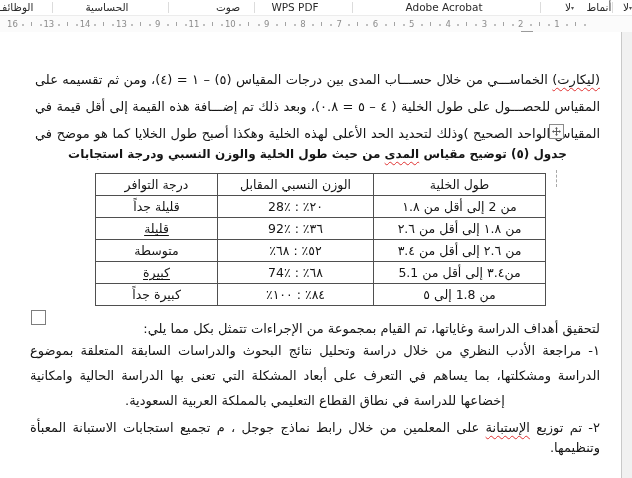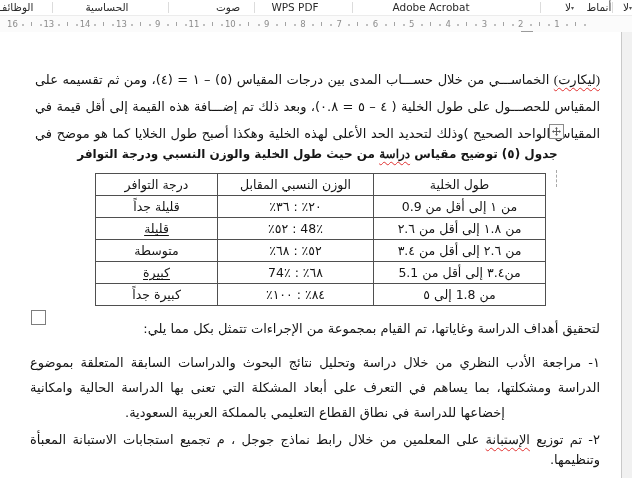--- a/index.html
+++ b/index.html
@@ -24,47 +24,47 @@
   .mk-tri-up{position:absolute;left:519px;top:23px;width:0;height:0;
       border-left:6px solid transparent;border-right:6px solid transparent;border-bottom:7px solid #c9c9c9;}
   .mk-box{position:absolute;left:521px;top:31px;width:10px;height:7px;background:#e3e3e3;border:1px solid #9b9b9b;}
   
   .page{position:absolute;top:32px;left:0;width:621px;height:446px;background:#fff;}
   .page-edge{position:absolute;top:32px;left:621px;width:11px;height:446px;background:#f1f1f1;border-left:1px solid #c9c9c9;}
   
   .para1{position:absolute;top:34px;right:21px;left:35px;direction:rtl;font-size:13px;}
   .para1 .line{line-height:27px;height:27px;overflow:hidden;text-align:justify;text-align-last:justify;}
   .squig{text-decoration:underline;text-decoration-style:wavy;text-decoration-color:#e03131;
-         text-decoration-thickness:1px;text-underline-offset:3px;font-family:Liberation Serif, serif;}
+         text-decoration-thickness:1px;text-underline-offset:3px;}
   .tbl-title{position:absolute;top:115px;left:35px;width:565px;text-align:center;direction:rtl;
              font-weight:bold;font-size:12px;}
   table.liktbl{position:absolute;top:141px;left:95px;width:450px;border-collapse:collapse;
                direction:rtl;font-size:12.5px;table-layout:fixed;}
   table.liktbl td,table.liktbl th{border:1px solid #4f4f4f;height:21px;text-align:center;
                font-weight:normal;padding:0 3px;overflow:hidden;white-space:nowrap;}
   .u{text-decoration:underline;text-underline-offset:2px;}
   .handle{position:absolute;top:124px;left:549px;width:13px;height:13px;border:1px solid #8a8a8a;
           background:#fcfcfc;display:flex;align-items:center;justify-content:center;}
   .dashline{position:absolute;left:556px;top:138px;height:17px;width:0;border-left:1px dashed #a8a8a8;}
   .anchorbox{position:absolute;left:31px;top:278px;width:13px;height:13px;border:1px solid #7d7d7d;background:#fff;}
   .procs{position:absolute;top:288px;right:21px;left:30px;direction:rtl;font-size:13px;}
   .procs .heading{font-weight:bold;font-size:13.5px;margin-bottom:6px;}
-  .procs .intro{margin-bottom:12px;line-height:18px;}
+  .procs .intro{margin-bottom:0;line-height:18px;}
   .item1{text-align:justify;text-align-last:center;line-height:25px;}
   .item{margin-top:5px;line-height:20px;text-align:justify;}
 </style>
 </head>
 <body>
 
 <div class="tabbar">
   <span class="tab" style="left:-8px;width:46px;">الوظائف</span>
   <span class="tab" style="left:68px;width:78px;">الحساسية</span>
   <span class="tab" style="left:206px;width:44px;">صوت</span>
   <span class="tab" style="left:262px;width:66px;">WPS PDF</span>
-  <span class="tab" style="left:383px;width:96px;">Adobe Acrobat</span>
+  <span class="tab" style="left:396px;width:96px;">Adobe Acrobat</span>
   <span class="tab" style="left:582px;width:34px;">أنماط</span>
   <span class="tab" style="left:560px;width:20px;"><span class="caret">▾</span><span>لا</span></span>
   <span class="tab" style="left:618px;width:20px;"><span class="caret">▾</span><span>لا</span></span>
   <span class="sep" style="left:52px;"></span>
   <span class="sep" style="left:168px;"></span>
   <span class="sep" style="left:254px;"></span>
   <span class="sep" style="left:352px;"></span>
   <span class="sep" style="left:540px;"></span>
   <span class="sep" style="left:612px;"></span>
 </div>
@@ -140,44 +140,44 @@
 <div class="mk-box"></div>
 
 <div class="page">
 
   <div class="para1">
     <div class="line"><span class="squig">(ليكارت)</span><span> الخماســـي من خلال حســـاب المدى بين درجات المقياس (٥) – ١ = (٤)، ومن ثم تقسيمه على اكبر قيمه في</span></div>
     <div class="line">المقياس للحصـــول على طول الخلية ( ٤ – ٥ = ٠.٨)، وبعد ذلك تم إضـــافة هذه القيمة إلى أقل قيمة في المقياس (بداية</div>
     <div class="line">المقياس الواحد الصحيح )وذلك لتحديد الحد الأعلى لهذه الخلية وهكذا أصبح طول الخلايا كما هو موضح في الجدول التالي:</div>
   </div>
 
-  <div class="tbl-title"><span>جدول (٥) توضيح مقياس </span><span class="squig">دراسة</span><span> من حيث طول الخلية والوزن النسبي ودرجة التوافر</span></div>
+  <div class="tbl-title"><span>جدول (٥) توضيح مقياس </span><span class="squig">المدى</span><span> من حيث طول الخلية والوزن النسبي ودرجة استجابات</span></div>
 
   <table class="liktbl">
     <colgroup>
         <col style="width:172px">
         <col style="width:156px">
         <col style="width:122px">
       </colgroup>
     <thead>
       <tr>
         <th>طول الخلية</th>
         <th>الوزن النسبي المقابل</th>
         <th>درجة التوافر</th>
       </tr>
     </thead>
     <tbody id="tbl-body">
         <tr>
-          <td>من ١ إلى أقل من 0.9</td>
-          <td>٢٠٪ : ٣٦٪</td>
+          <td>من 2 إلى أقل من ١.٨</td>
+          <td>٢٠٪ : 28٪</td>
           <td>قليلة جداً</td>
         </tr>
         <tr>
           <td>من ١.٨ إلى أقل من ٢.٦</td>
-          <td>48٪ : ٥٢٪</td>
+          <td>٣٦٪ : 92٪</td>
           <td><span class="u">قليلة</span></td>
         </tr>
         <tr>
           <td>من ٢.٦ إلى أقل من ٣.٤</td>
           <td>٥٢٪ : ٦٨٪</td>
           <td>متوسطة</td>
         </tr>
         <tr>
           <td>من٣.٤ إلى أقل من 5.1</td>
           <td>٦٨٪ : 74٪</td>

